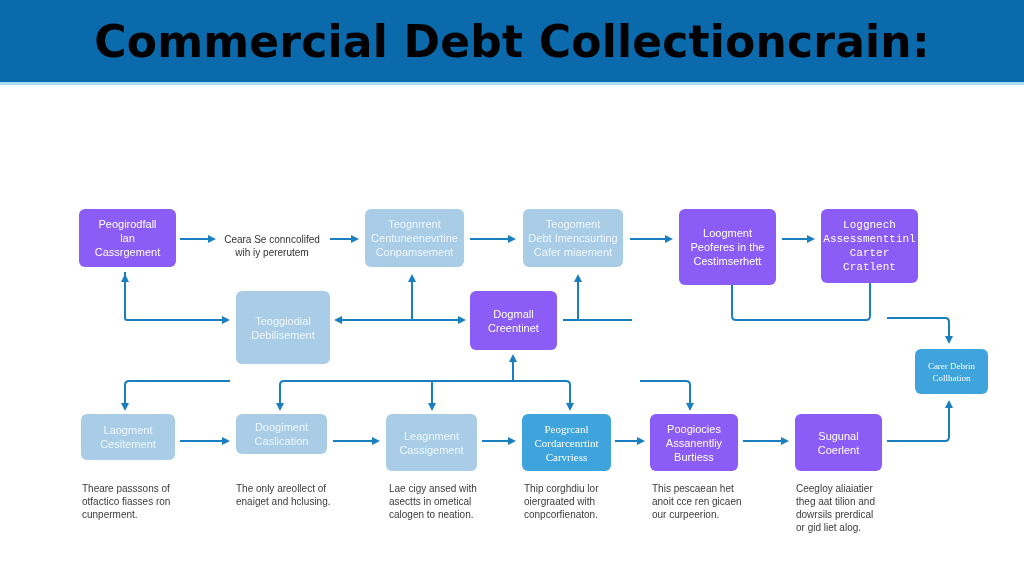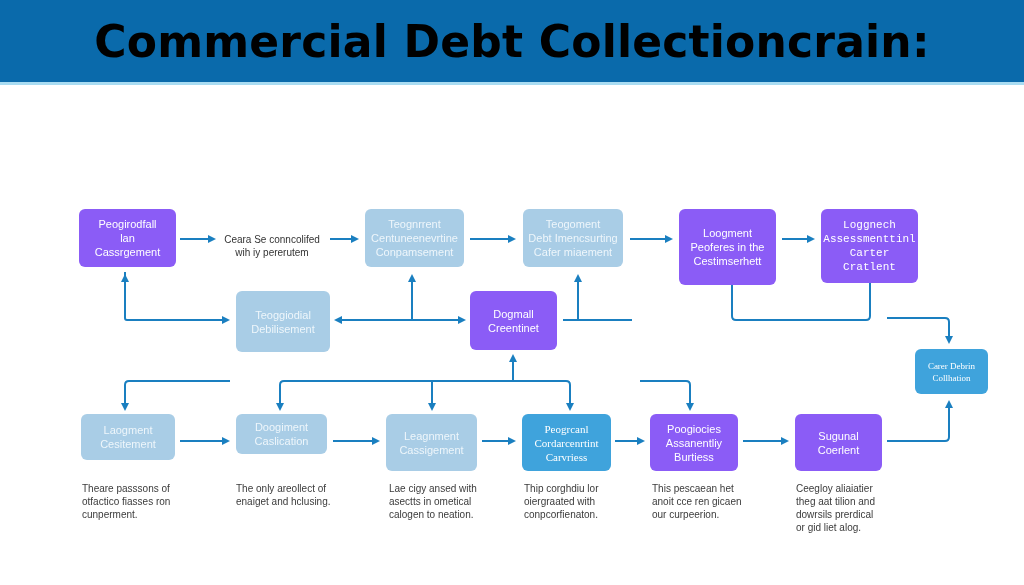--- a/index.html
+++ b/index.html
@@ -135,21 +135,21 @@
 </div>
 
 <div class="box dark" style="left:821px;top:209px;width:97px;height:74px;font-family:Liberation Mono, monospace;">
   <div>
     <span>Loggnech</span>
     <span>Assessmenttinl</span>
     <span>Carter Cratlent</span>
   </div>
 </div>
 
-<div class="box light" style="left:236px;top:291px;width:94px;height:61px;">
+<div class="box light" style="left:236px;top:291px;width:94px;height:73px;">
   <div>
     <span>Teoggiodial</span>
     <span>Debilisement</span>
   </div>
 </div>
 
 <div class="box dark" style="left:470px;top:291px;width:87px;height:59px;">
   <div>
     <span>Dogmall</span>
     <span>Creentinet</span>

